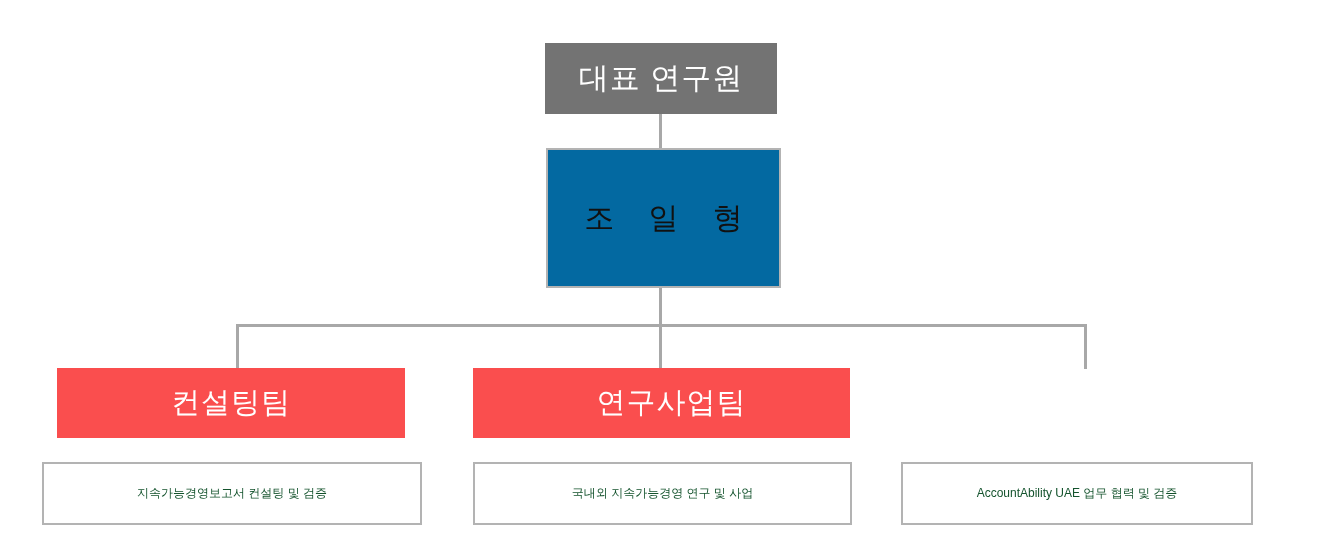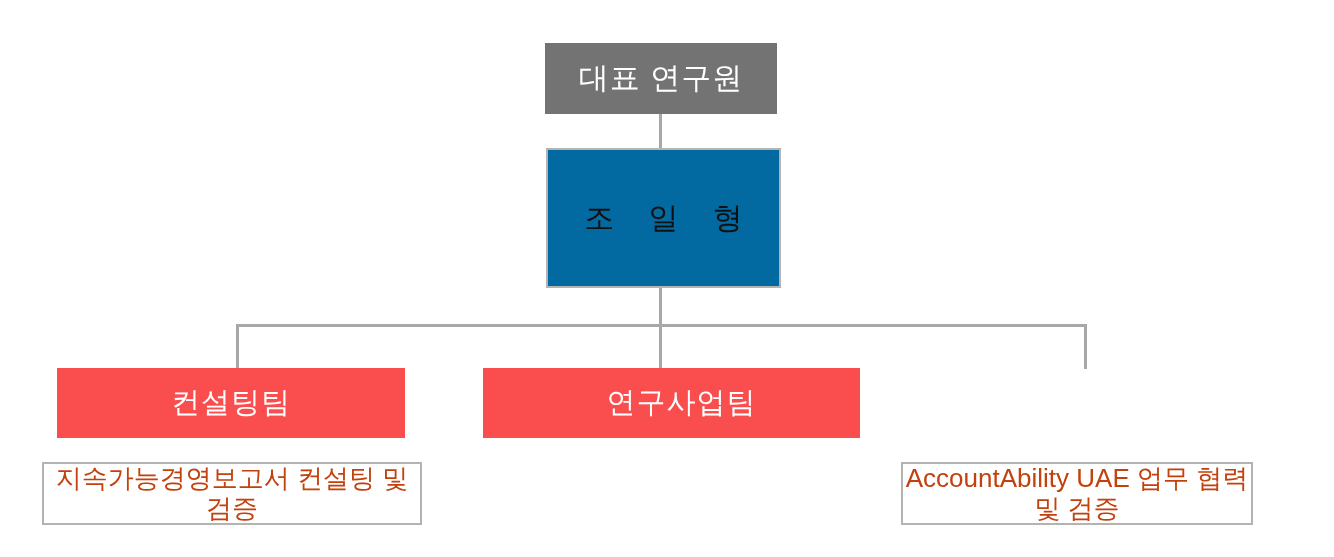--- a/index.html
+++ b/index.html
@@ -56,30 +56,30 @@
 
   .node-team {
     top: 368px;
     height: 70px;
     background: #fa4e4e;
     color: #ffffff;
     font-size: 29px;
     letter-spacing: 1px;
   }
   .node-team.t1 { left: 57px;  width: 348px; }
-  .node-team.t2 { left: 483px; width: 377px; padding-left: 20px; }
+  .node-team.t2 { left: 473px; width: 377px; padding-left: 20px; }
   .node-team.t3 { left: 901px; width: 375px; }
 
   .node-desc {
     top: 462px;
     height: 63px;
     background: #ffffff;
     border: 2px solid #b3b3b3;
-    color: #c2410c;
-    font-size: 26px;
+    color: #14532d;
+    font-size: 12px;
   }
   .node-desc.d1 { left: 42px;  width: 380px; }
   .node-desc.d2 { left: 473px; width: 379px; }
   .node-desc.d3 { left: 901px; width: 352px; }
 
   
   .conn {
     position: absolute;
     background: #a8a8a8;
   }
@@ -110,15 +110,16 @@
   <div class="conn conn-v conn-drop-3"></div>
 
   <div class="node node-root">대표 연구원</div>
 
   <div class="node node-person">조 일 형</div>
 
   <div class="node node-team t1">컨설팅팀</div>
   <div class="node node-team t2">연구사업팀</div>
 
   <div class="node node-desc d1">지속가능경영보고서 컨설팅 및 검증</div>
+  <div class="node node-desc d2">국내외 지속가능경영 연구 및 사업</div>
   <div class="node node-desc d3">AccountAbility UAE 업무 협력 및 검증</div>
 
 </div>
 
 </body></html>

